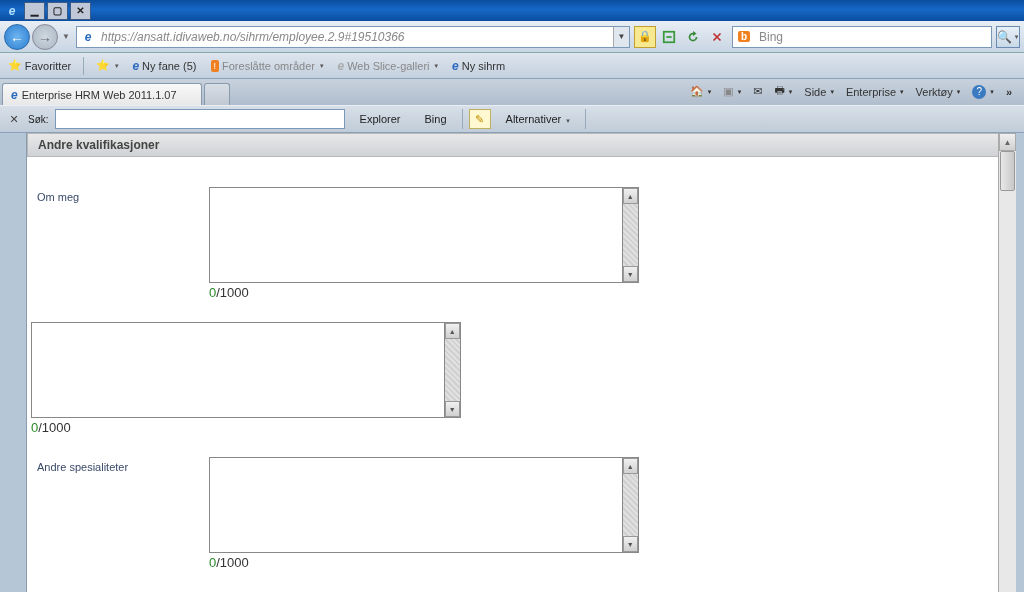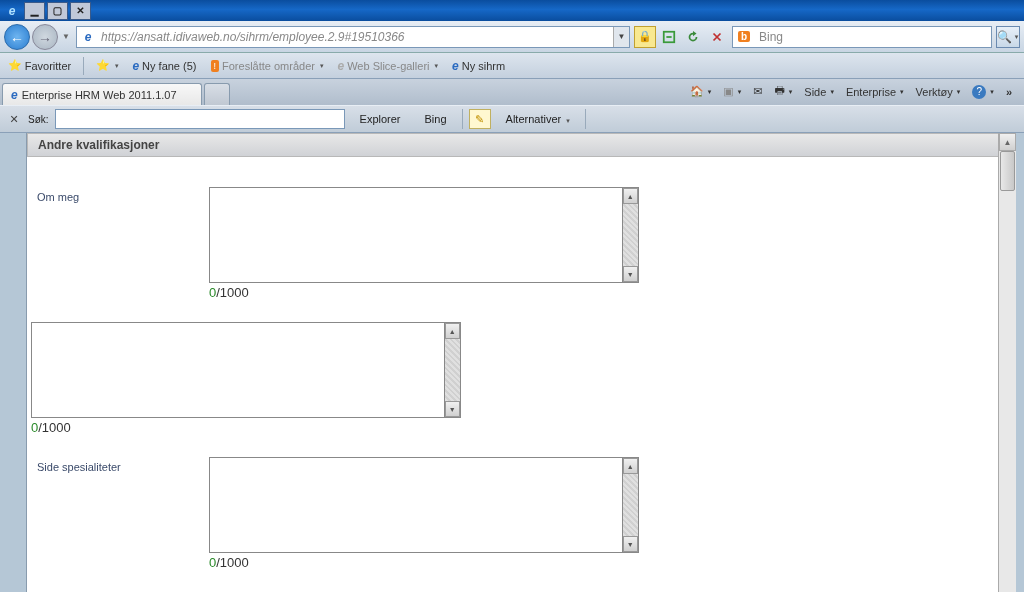--- a/index.html
+++ b/index.html
@@ -248,21 +248,21 @@
             <div class="ta-scroll">
               <div class="ta-sbtn">▲</div>
               <div class="ta-sbtn">▼</div>
             </div>
           </div>
           <div class="char-count"><span class="cur">0</span><span class="max">/1000</span></div>
         </div>
       </div>
 
       <div class="form-row">
-        <div class="form-label">Side spesialiteter</div>
+        <div class="form-label">Andre spesialiteter</div>
         <div class="form-field">
           <div class="textarea-wrap">
             <textarea class="textarea" style=""></textarea>
             <div class="ta-scroll">
               <div class="ta-sbtn">▲</div>
               <div class="ta-sbtn">▼</div>
             </div>
           </div>
           <div class="char-count"><span class="cur">0</span><span class="max">/1000</span></div>
         </div>

